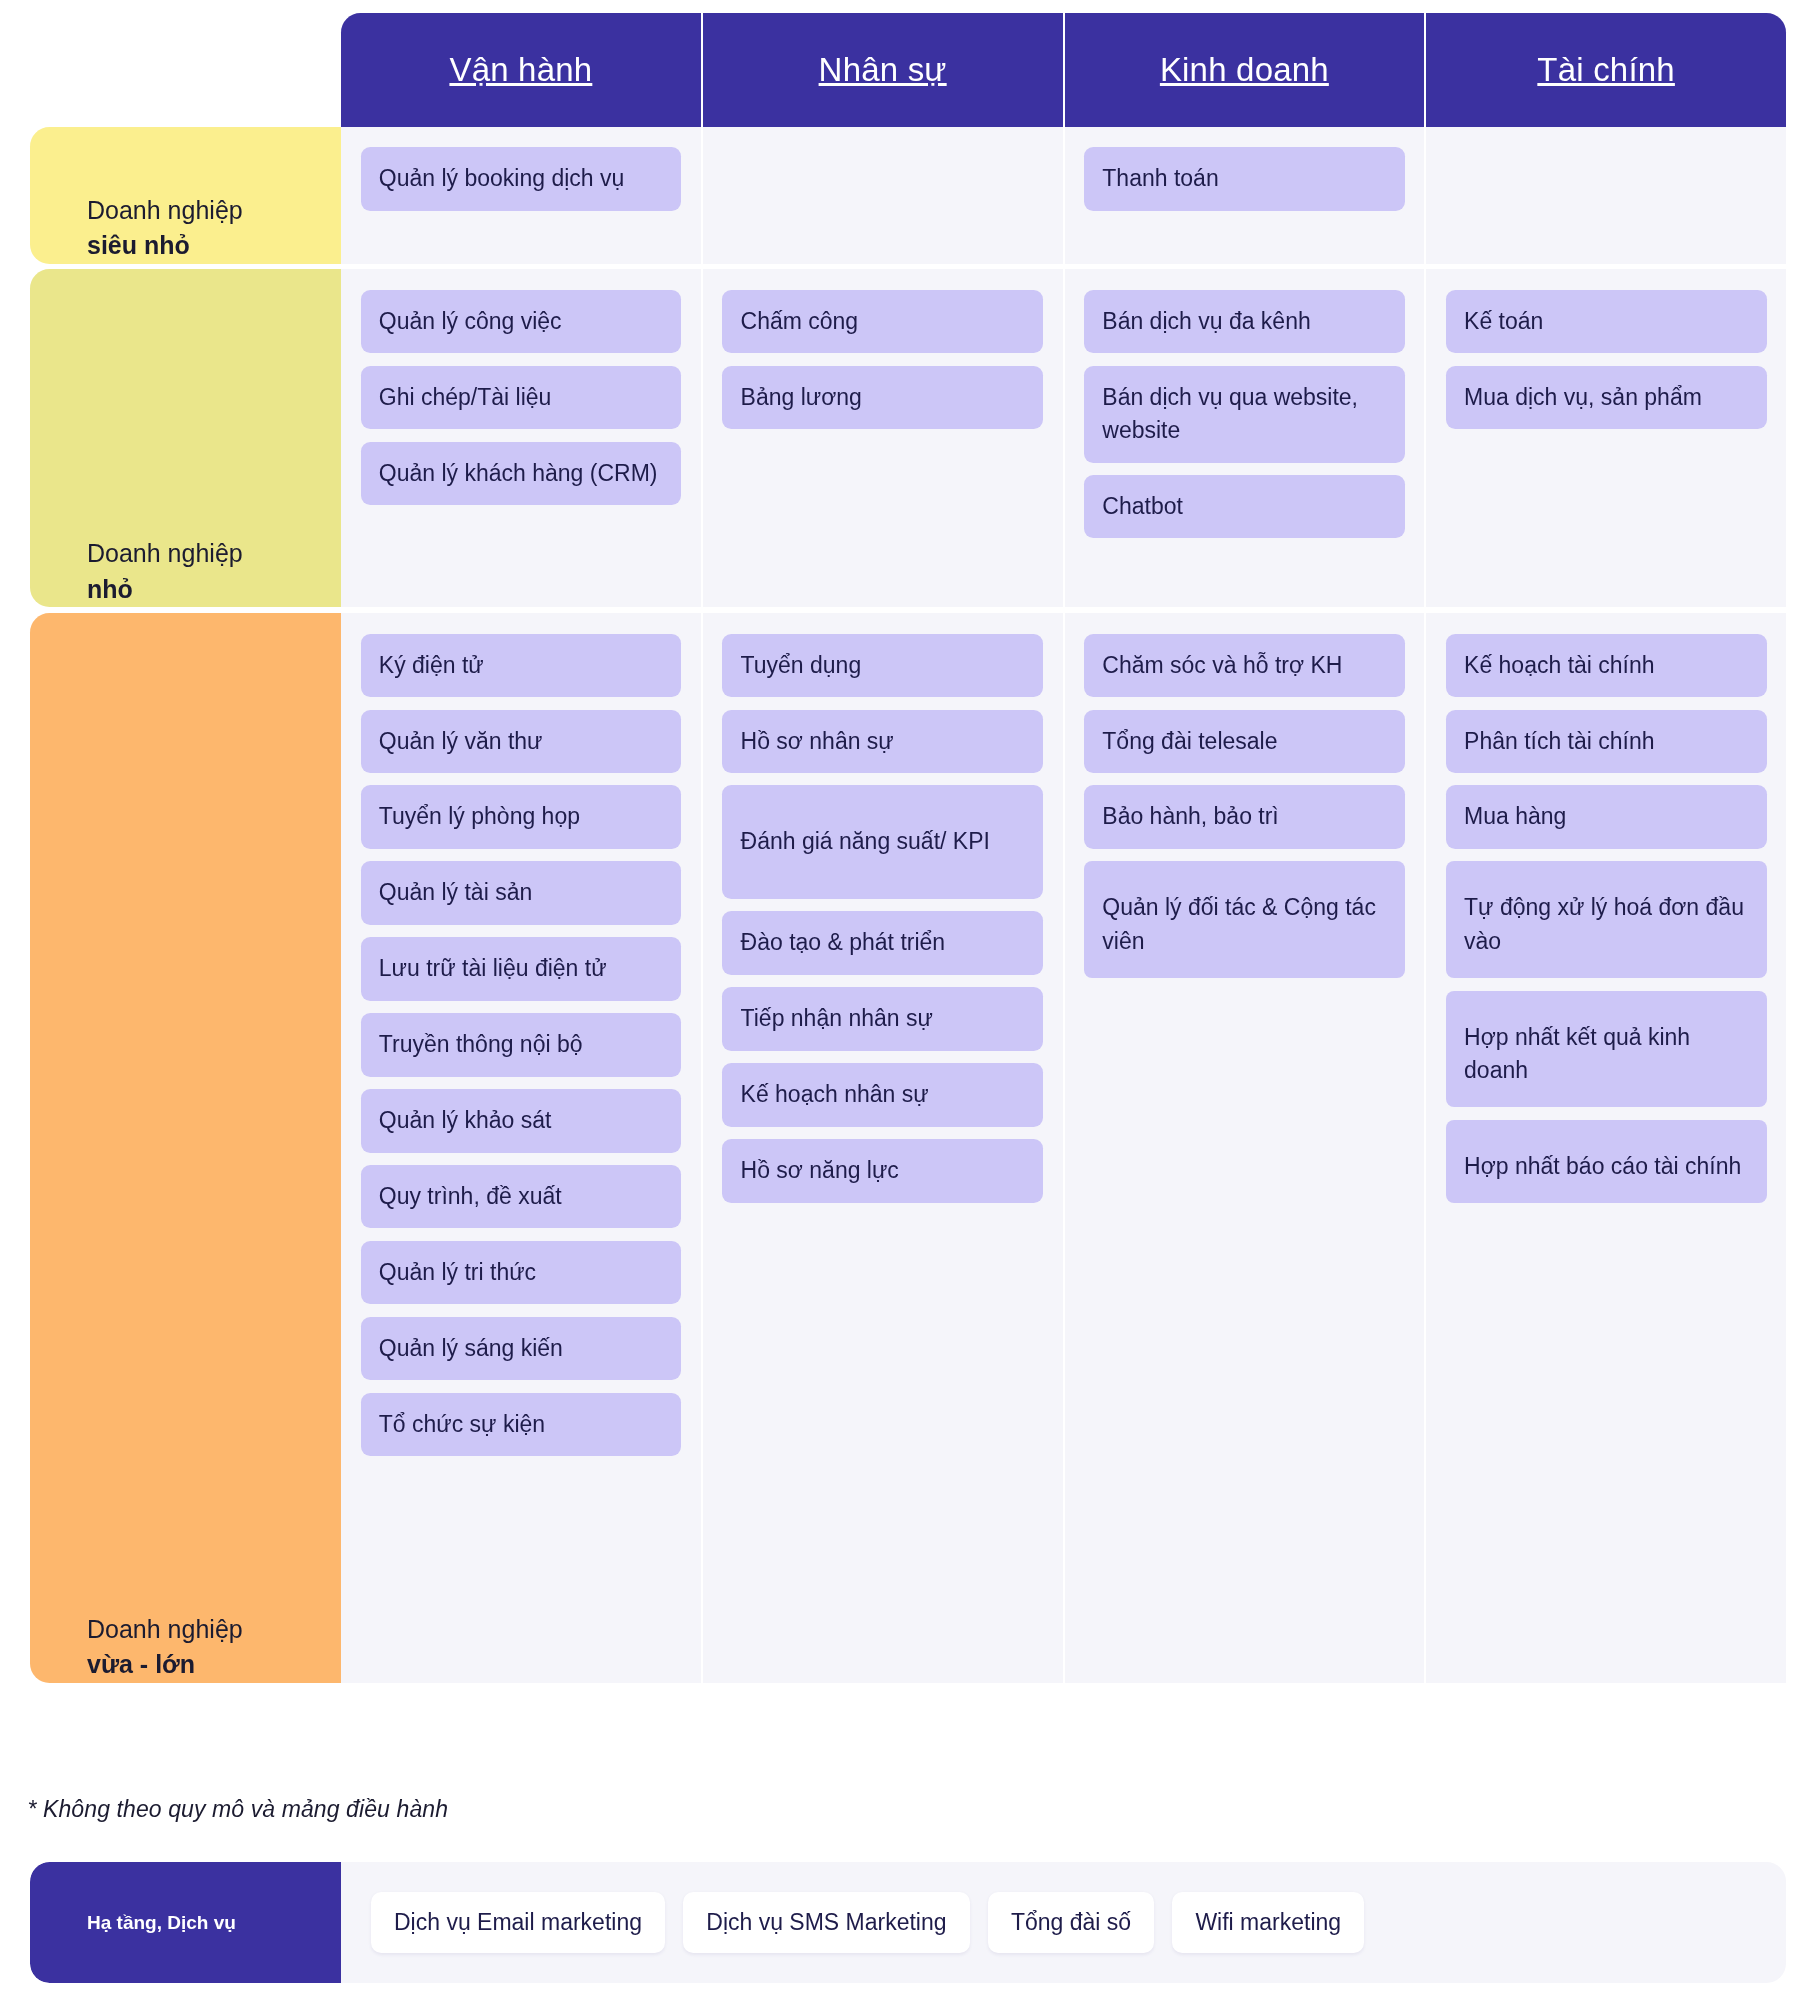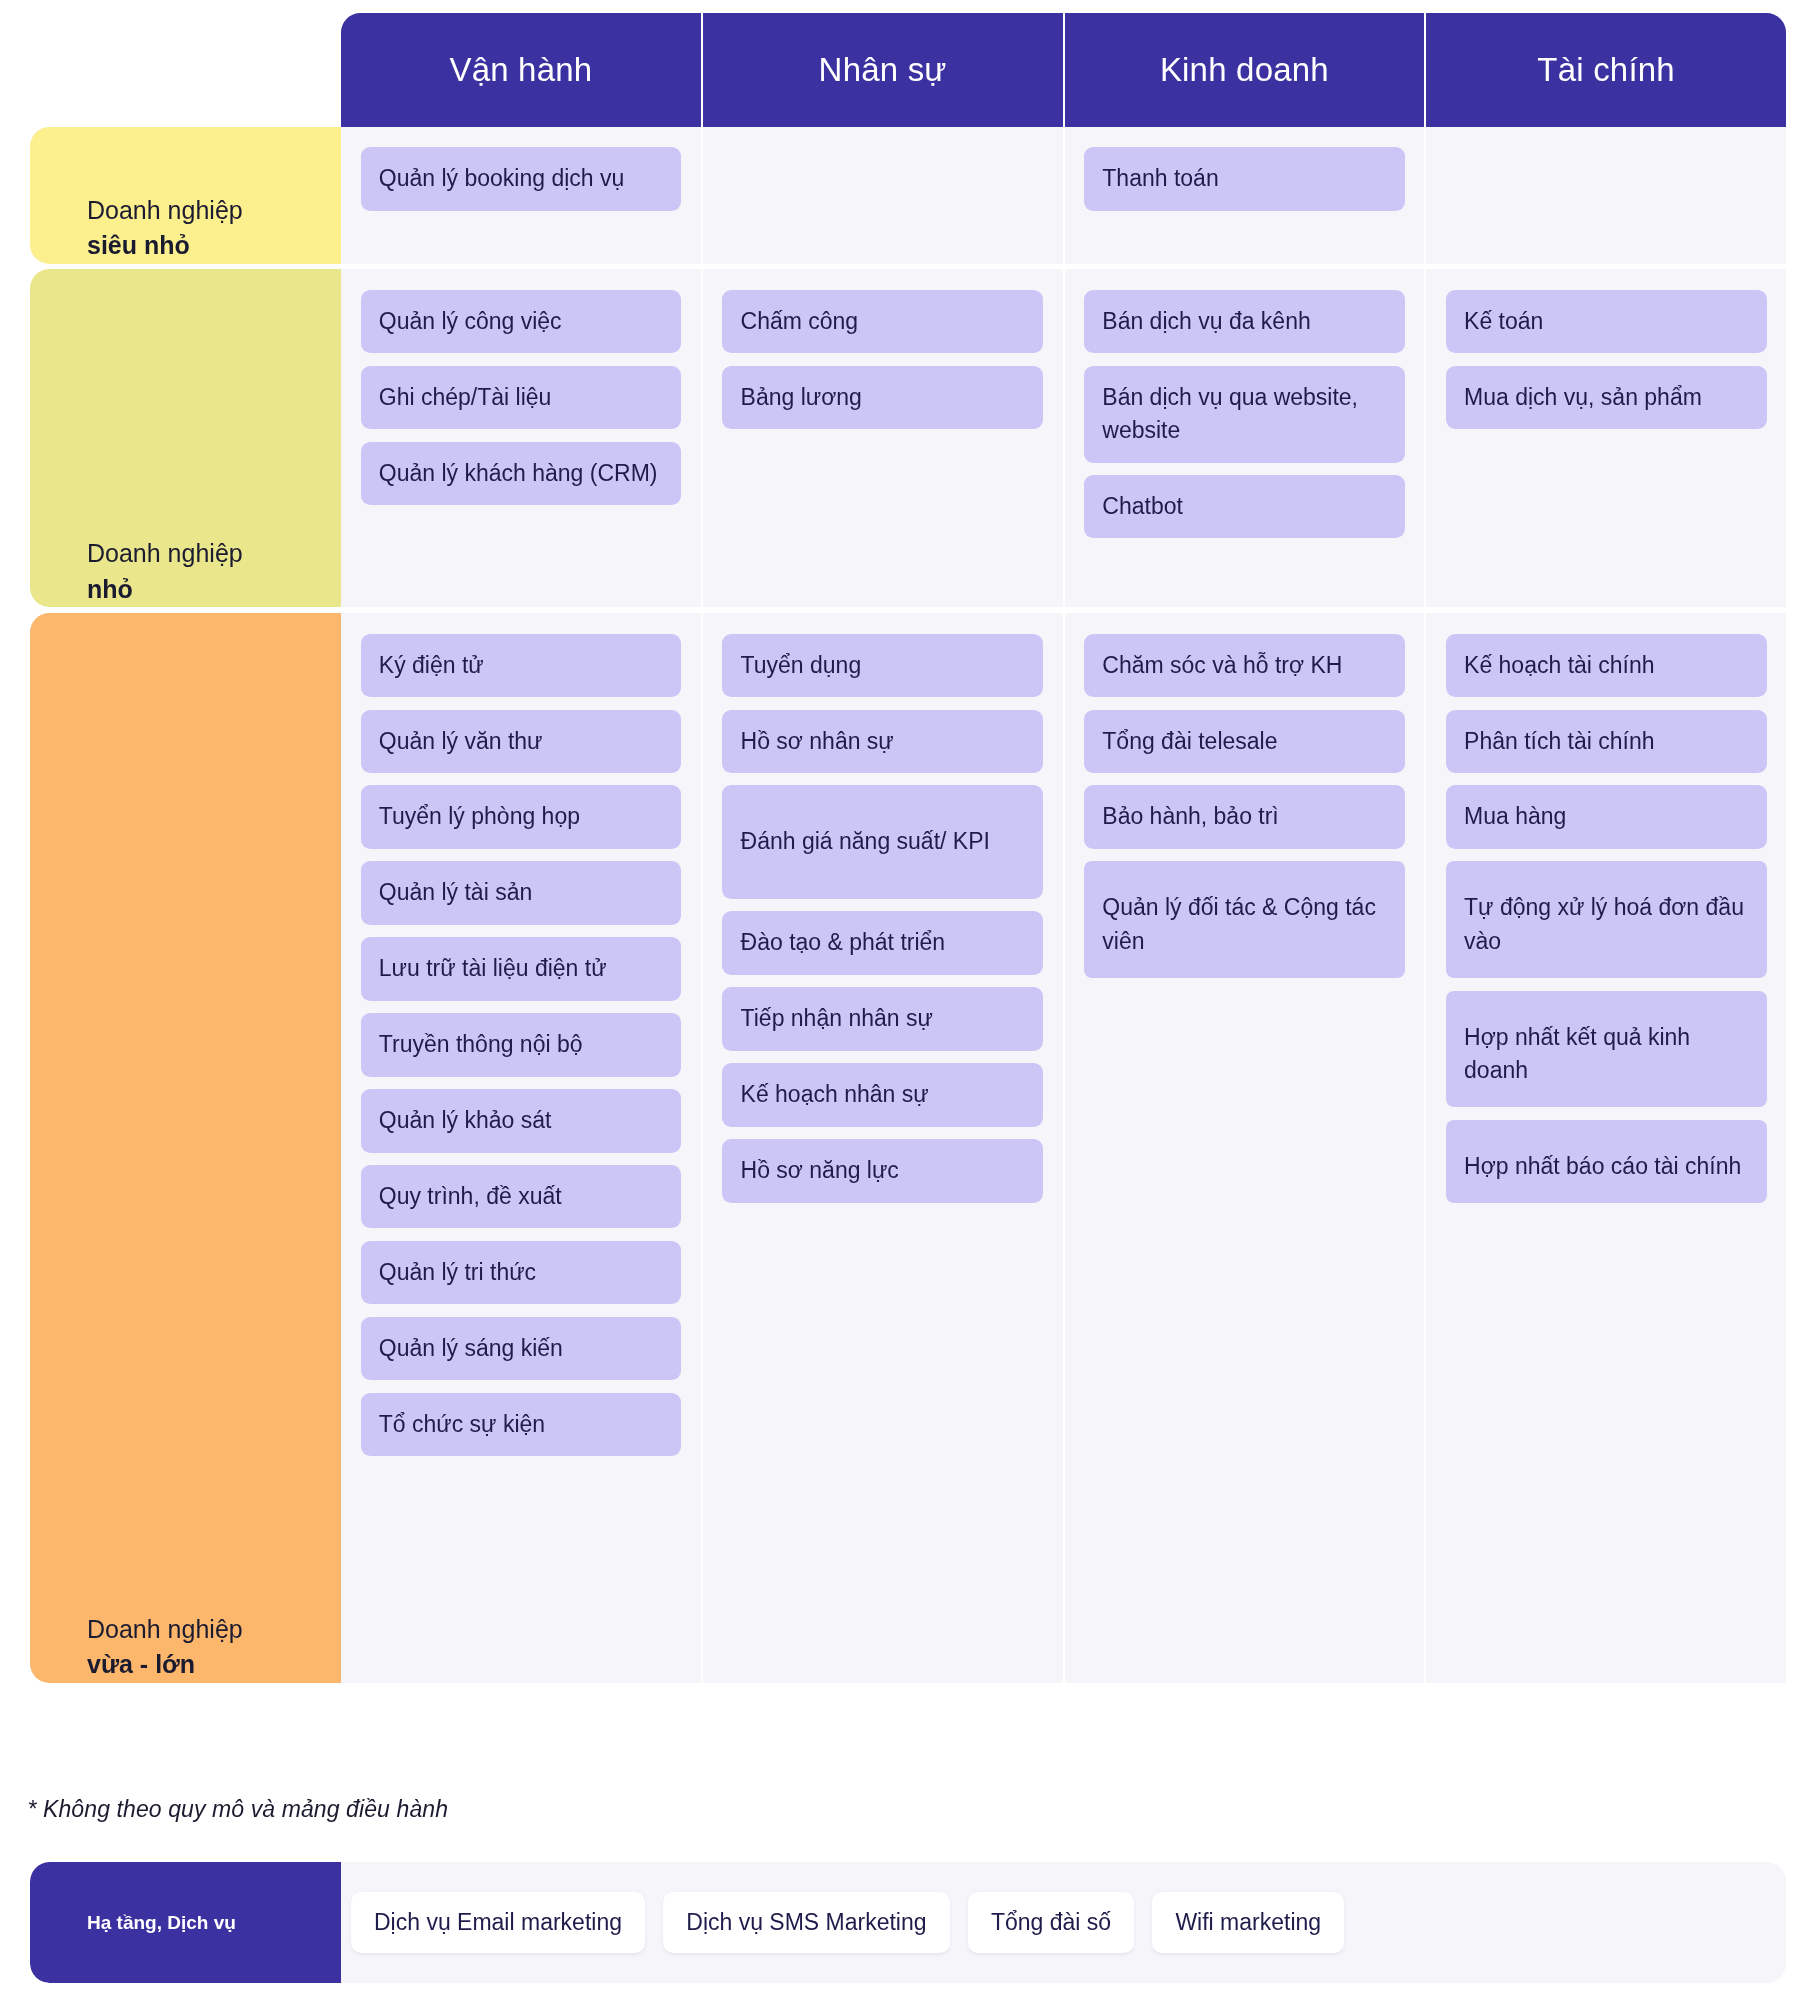--- a/index.html
+++ b/index.html
@@ -39,20 +39,21 @@
     flex: 1 1 0;
     background: #3b31a0;
     color: #ffffff;
     display: flex;
     align-items: center;
     justify-content: center;
     font-size: 33px;
     font-weight: 400;
     letter-spacing: 0.2px;
     border-right: 2.3px solid #ffffff;
+    text-decoration: underline;
   }
   .head-cell.first { border-top-left-radius: 19.5px; }
   .head-cell.last  { border-top-right-radius: 19.5px; border-right: none; }
 
   .body-row {
     display: flex;
     margin-bottom: 5.7px;
   }
   .label-cell {
     width: 311px;
@@ -125,21 +126,21 @@
     display: flex;
     align-items: center;
     padding-left: 57px;
     border-radius: 19.5px 0 0 19.5px;
   }
   .infra-items {
     flex: 1 1 auto;
     display: flex;
     align-items: center;
     gap: 18.3px;
-    padding-left: 10px;
+    padding-left: 30px;
   }
   .infra-chip {
     background: #ffffff;
     border-radius: 10.3px;
     color: #1e1c4a;
     font-size: 23px;
     padding: 17px 23px;
     white-space: nowrap;
     box-shadow: 0 1.1px 3.4px rgba(40,35,110,0.07);
   }

